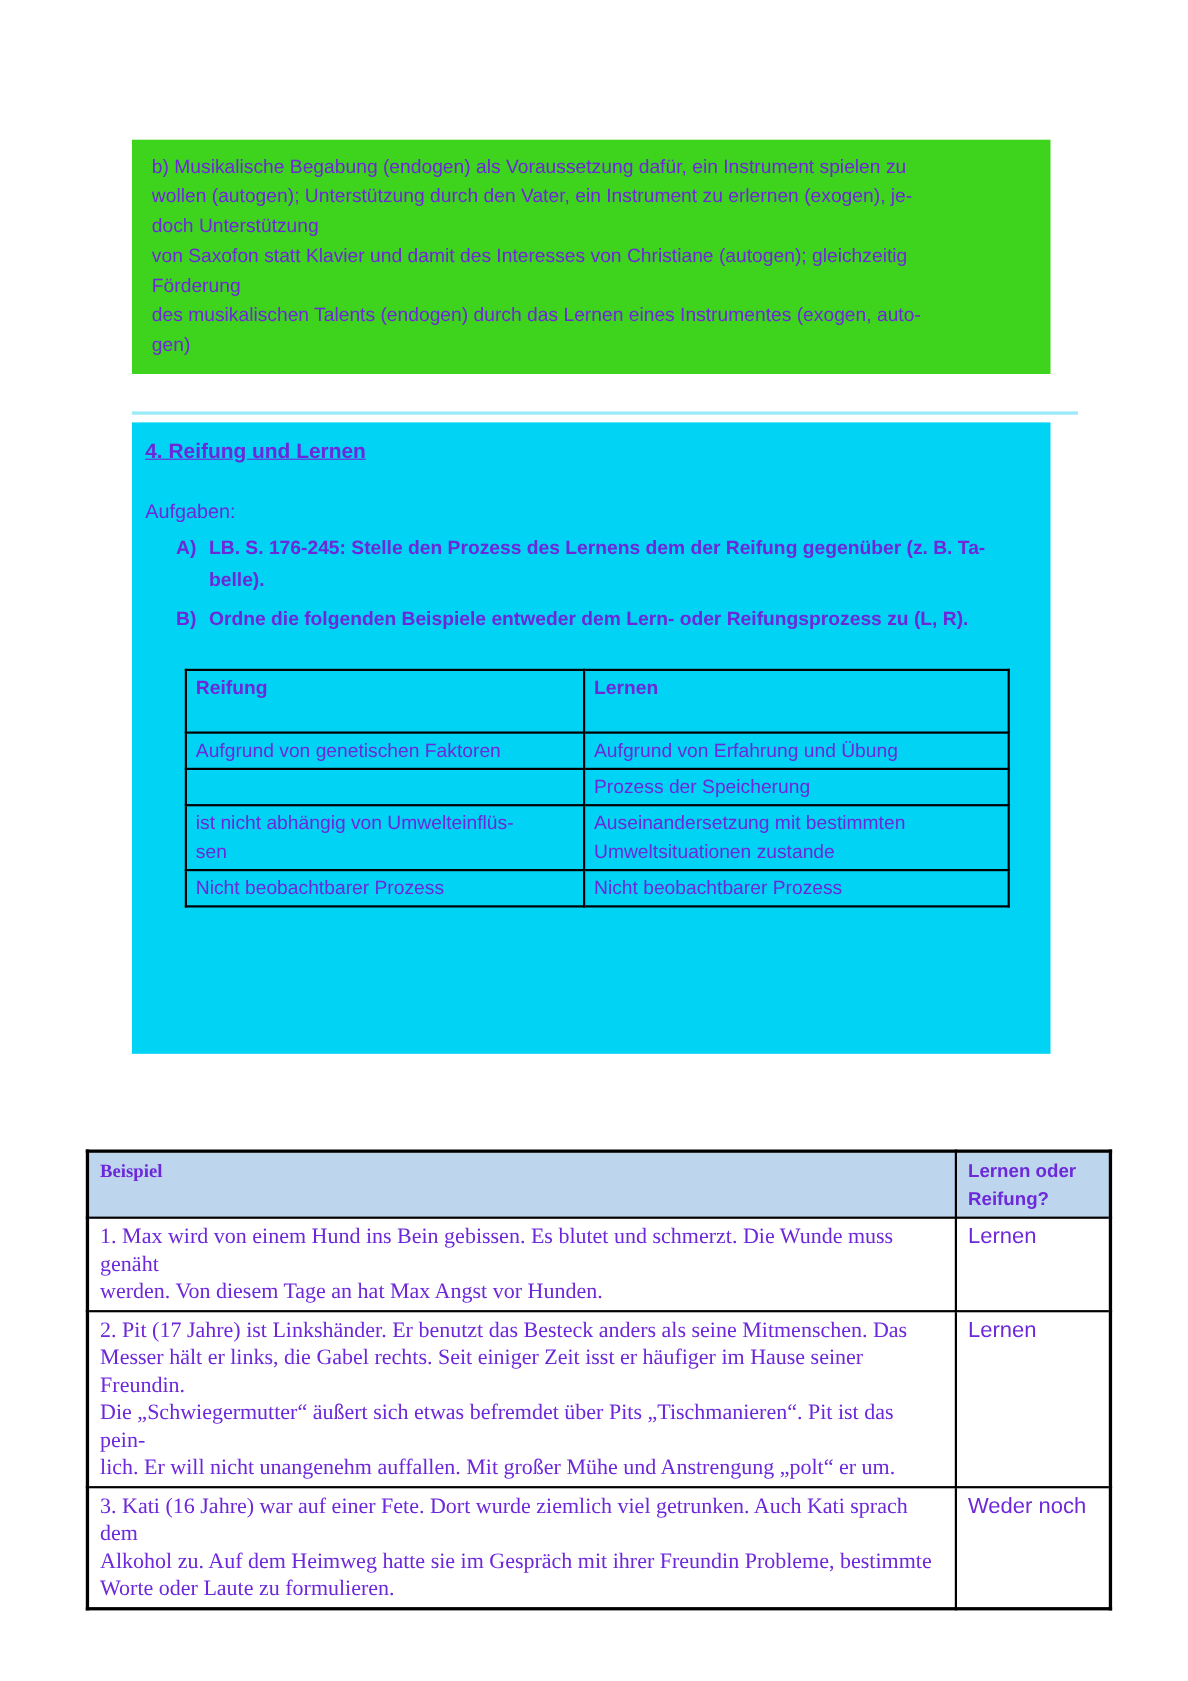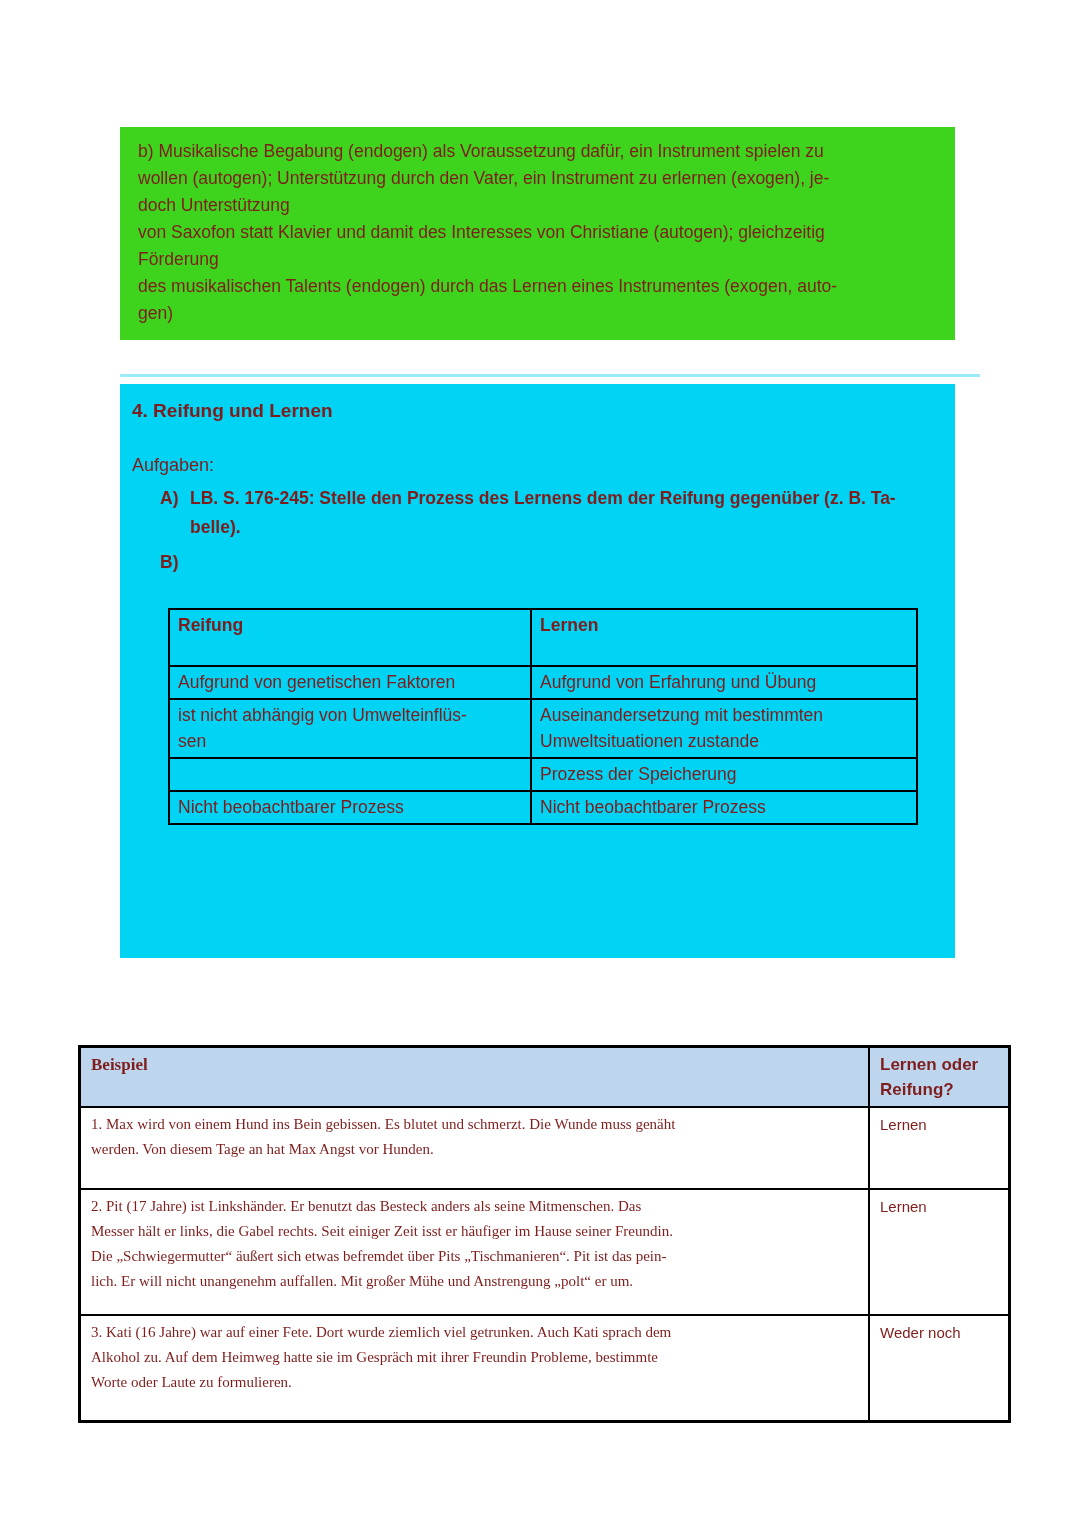--- a/index.html
+++ b/index.html
@@ -2,21 +2,21 @@
 <html lang="de" style="--green-box: #3ED31C; --cyan-box: #00D3F3; --table-header-blue: #BDD6EE; --accent-light-cyan: #9AEAF8; --border-black: #000000;"><head>
 <meta charset="utf-8">
 <style>
   html, body { margin: 0; padding: 0; background: #ffffff; }
   #canvas {
     position: relative;
     width: 1080px;
     height: 1528px;
     background: #ffffff;
     font-family: "Liberation Sans", sans-serif;
-    color: #7f1d1d;
+    color: #6d28d9;
     overflow: hidden;
   }
 
   
   .green-box {
     position: absolute;
     left: 120px; top: 127px;
     width: 835px; height: 213px;
     box-sizing: border-box;
     background: var(--green-box, #3ED31C);
@@ -39,20 +39,21 @@
     position: absolute;
     left: 120px; top: 384px;
     width: 835px; height: 574px;
     box-sizing: border-box;
     background: var(--cyan-box, #00D3F3);
     padding: 14px 12px;
   }
   .section-heading {
     font-size: 19px;
     font-weight: bold;
+    text-decoration: underline;
     line-height: 26px;
   }
   .tasks-label {
     font-weight: normal;
     font-size: 18px;
     margin-top: 28px;
     line-height: 26px;
   }
   .task-item {
     display: flex;
@@ -90,21 +91,21 @@
   
   .examples-table {
     position: absolute;
     left: 78px; top: 1045px;
     border: 3px solid var(--border-black, #000);
   }
   .examples-table td {
     border: 2px solid var(--border-black, #000);
     vertical-align: top;
     padding: 4px 10px;
-    font-size: 15px;
+    font-size: 20px;
     line-height: 25px;
     white-space: pre-line;
     overflow: hidden;
   }
   .examples-table .col-example { width: 767px; font-family: Liberation Serif, serif; }
   .examples-table .col-answer  { width: 118px; margin-left: 40px; }
   .examples-table .examples-header td {
     background: var(--table-header-blue, #BDD6EE);
     font-weight: bold;
     font-size: 17px;
@@ -137,41 +138,42 @@
     <div class="tasks-label">Aufgaben:</div>
 
     <div class="task-item">
       <span class="task-marker">A)</span>
       <span class="task-text">LB. S. 176-245: Stelle den Prozess des Lernens dem der Reifung gegenüber (z. B. Ta-
 belle).</span>
     </div>
 
     <div class="task-item">
       <span class="task-marker">B)</span>
+      <span class="task-text">Ordne die folgenden Beispiele entweder dem Lern- oder Reifungsprozess zu (L, R).</span>
     </div>
 
     <table class="matrix-table">
       <tbody>
         <tr class="matrix-header">
           <td class="col-reifung">Reifung</td>
           <td class="col-lernen">Lernen</td>
         </tr>
         <tr>
           <td class="col-reifung">Aufgrund von genetischen Faktoren</td>
           <td class="col-lernen">Aufgrund von Erfahrung und Übung</td>
         </tr>
         <tr>
+          <td class="col-reifung"></td>
+          <td class="col-lernen">Prozess der Speicherung</td>
+        </tr>
+        <tr>
           <td class="col-reifung">ist nicht abhängig von Umwelteinflüs-
 sen</td>
           <td class="col-lernen">Auseinandersetzung mit bestimmten
 Umweltsituationen zustande</td>
-        </tr>
-        <tr>
-          <td class="col-reifung"></td>
-          <td class="col-lernen">Prozess der Speicherung</td>
         </tr>
         <tr>
           <td class="col-reifung">Nicht beobachtbarer Prozess</td>
           <td class="col-lernen">Nicht beobachtbarer Prozess</td>
         </tr>
       </tbody>
     </table>
   </div>
 
   <table class="examples-table">

